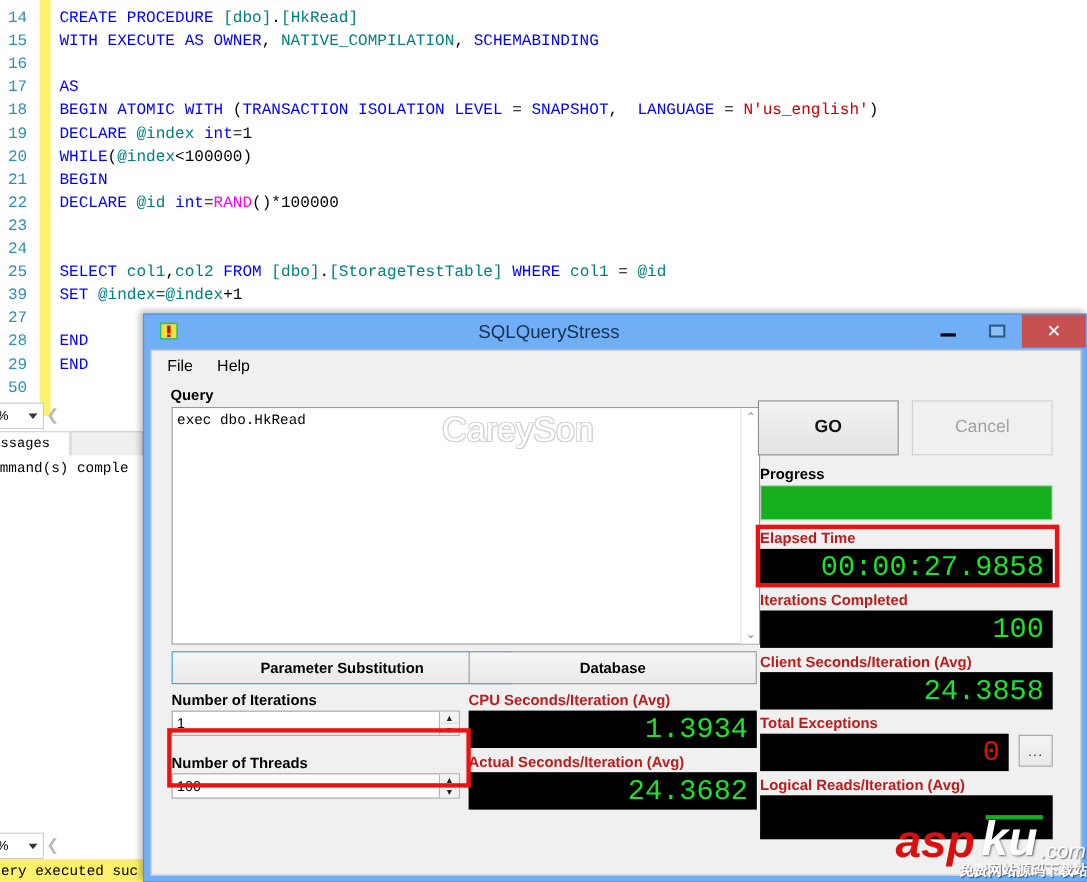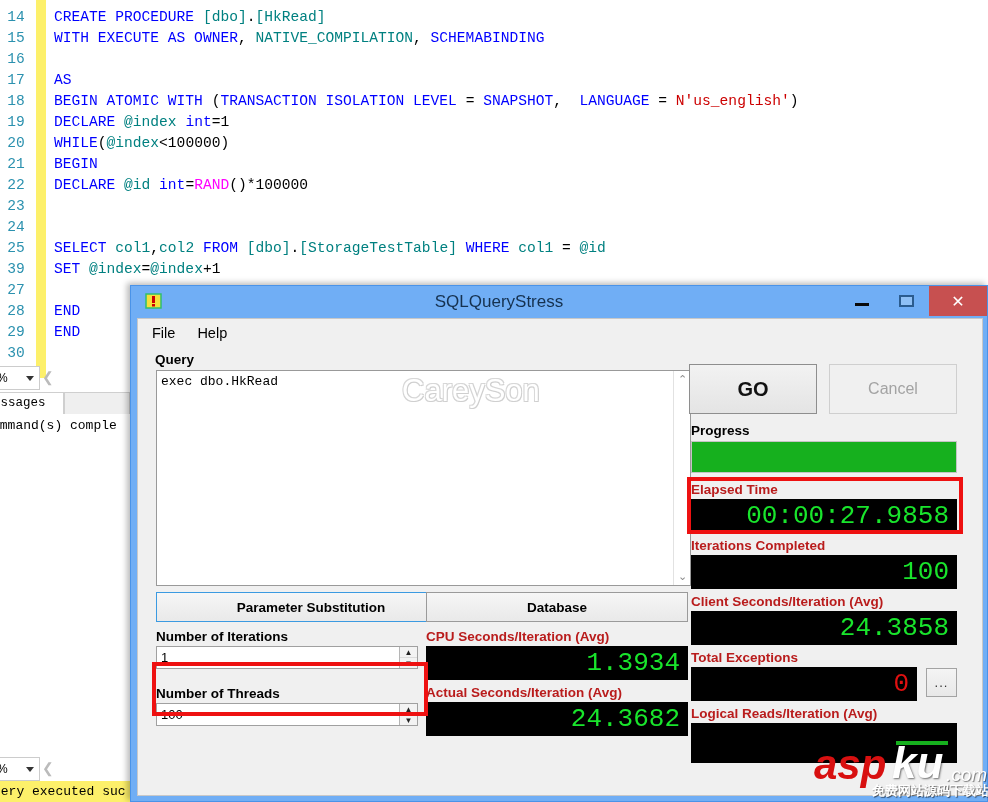--- a/index.html
+++ b/index.html
@@ -267,21 +267,21 @@
   }
   .spin-half.top { border-bottom: 1px solid #dcdcdc; }
 
   
   .btn-go {
     position: absolute; left: 551px; top: 45px;
     width: 128px; height: 50px;
     background: linear-gradient(#f2f2f2, #e4e4e4);
     border: 1px solid #8e8e8e;
     display: flex; align-items: center; justify-content: center;
-    font-size: 20px; font-weight: bold; color: #111;
+    font-size: 16px; font-weight: bold; color: #111;
     font-family: "Liberation Sans", sans-serif;
   }
   .btn-cancel {
     position: absolute; left: 691px; top: 45px;
     width: 128px; height: 50px;
     background: #f0f0f0;
     border: 1px solid #cfcfcf;
     display: flex; align-items: center; justify-content: center;
     font-size: 16px; color: #a3a3a3;
     font-family: "Liberation Sans", sans-serif;
@@ -383,21 +383,21 @@
         <div class="code-line"><span class="ln">20</span><span class="spacer"></span><span class="kw">WHILE</span><span class="pl">(</span><span class="br">@index</span><span class="pl">&lt;100000)</span></div>
         <div class="code-line"><span class="ln">21</span><span class="spacer"></span><span class="kw">BEGIN</span></div>
         <div class="code-line"><span class="ln">22</span><span class="spacer"></span><span class="kw">DECLARE </span><span class="br">@id </span><span class="kw">int</span><span class="pl">=</span><span class="fn">RAND</span><span class="pl">()*100000</span></div>
         <div class="code-line"><span class="ln">23</span><span class="spacer"></span></div>
         <div class="code-line"><span class="ln">24</span><span class="spacer"></span></div>
         <div class="code-line"><span class="ln">25</span><span class="spacer"></span><span class="kw">SELECT </span><span class="br">col1</span><span class="pl">,</span><span class="br">col2 </span><span class="kw">FROM </span><span class="br">[dbo]</span><span class="pl">.</span><span class="br">[StorageTestTable] </span><span class="kw">WHERE </span><span class="br">col1 </span><span class="pl">= </span><span class="br">@id</span></div>
         <div class="code-line"><span class="ln">39</span><span class="spacer"></span><span class="kw">SET </span><span class="br">@index</span><span class="pl">=</span><span class="br">@index</span><span class="pl">+1</span></div>
         <div class="code-line"><span class="ln">27</span><span class="spacer"></span></div>
         <div class="code-line"><span class="ln">28</span><span class="spacer"></span><span class="kw">END</span></div>
         <div class="code-line"><span class="ln">29</span><span class="spacer"></span><span class="kw">END</span></div>
-        <div class="code-line"><span class="ln">30</span><span class="spacer"></span></div>
+        <div class="code-line"><span class="ln">50</span><span class="spacer"></span></div>
       </div>
 
     <div class="zoom-combo">
       <span>%</span>
       <span class="caret"></span>
     </div>
     <div class="editor-nav">❮</div>
 
     <div class="results-pane"></div>
     <div class="tab-rest"></div>

